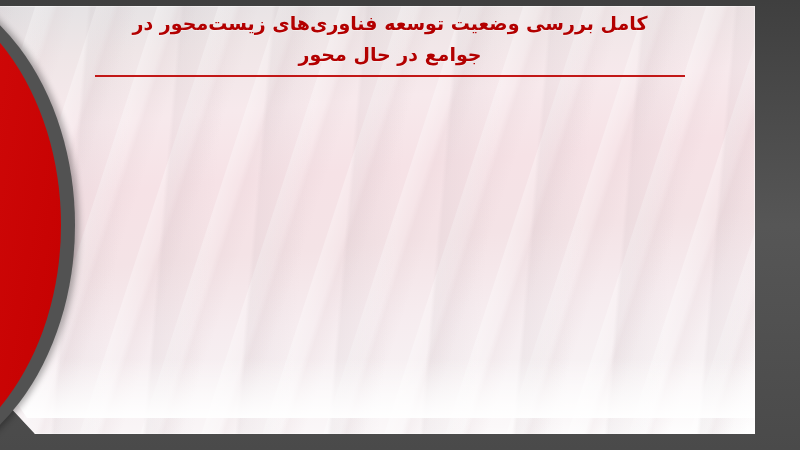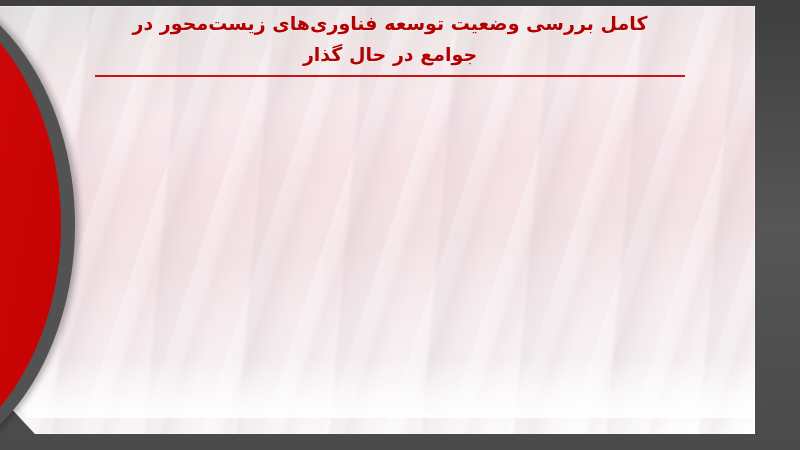--- a/index.html
+++ b/index.html
@@ -171,18 +171,18 @@
     <div class="panel-texture"></div>
     <div class="panel-texture2"></div>
     <div class="bottom-taper"></div>
   </div>
 
   <div class="red-shape-outline"></div>
   <div class="red-shape"></div>
 
   <div class="title-block">
     <div class="title-line">کامل بررسی وضعیت توسعه فناوری‌های زیست‌محور در</div>
-    <div class="title-line">جوامع در حال گذار</div>
+    <div class="title-line">جوامع در حال محور</div>
     <div class="title-rule"></div>
   </div>
 
 
 </div>
 
 </body></html>

